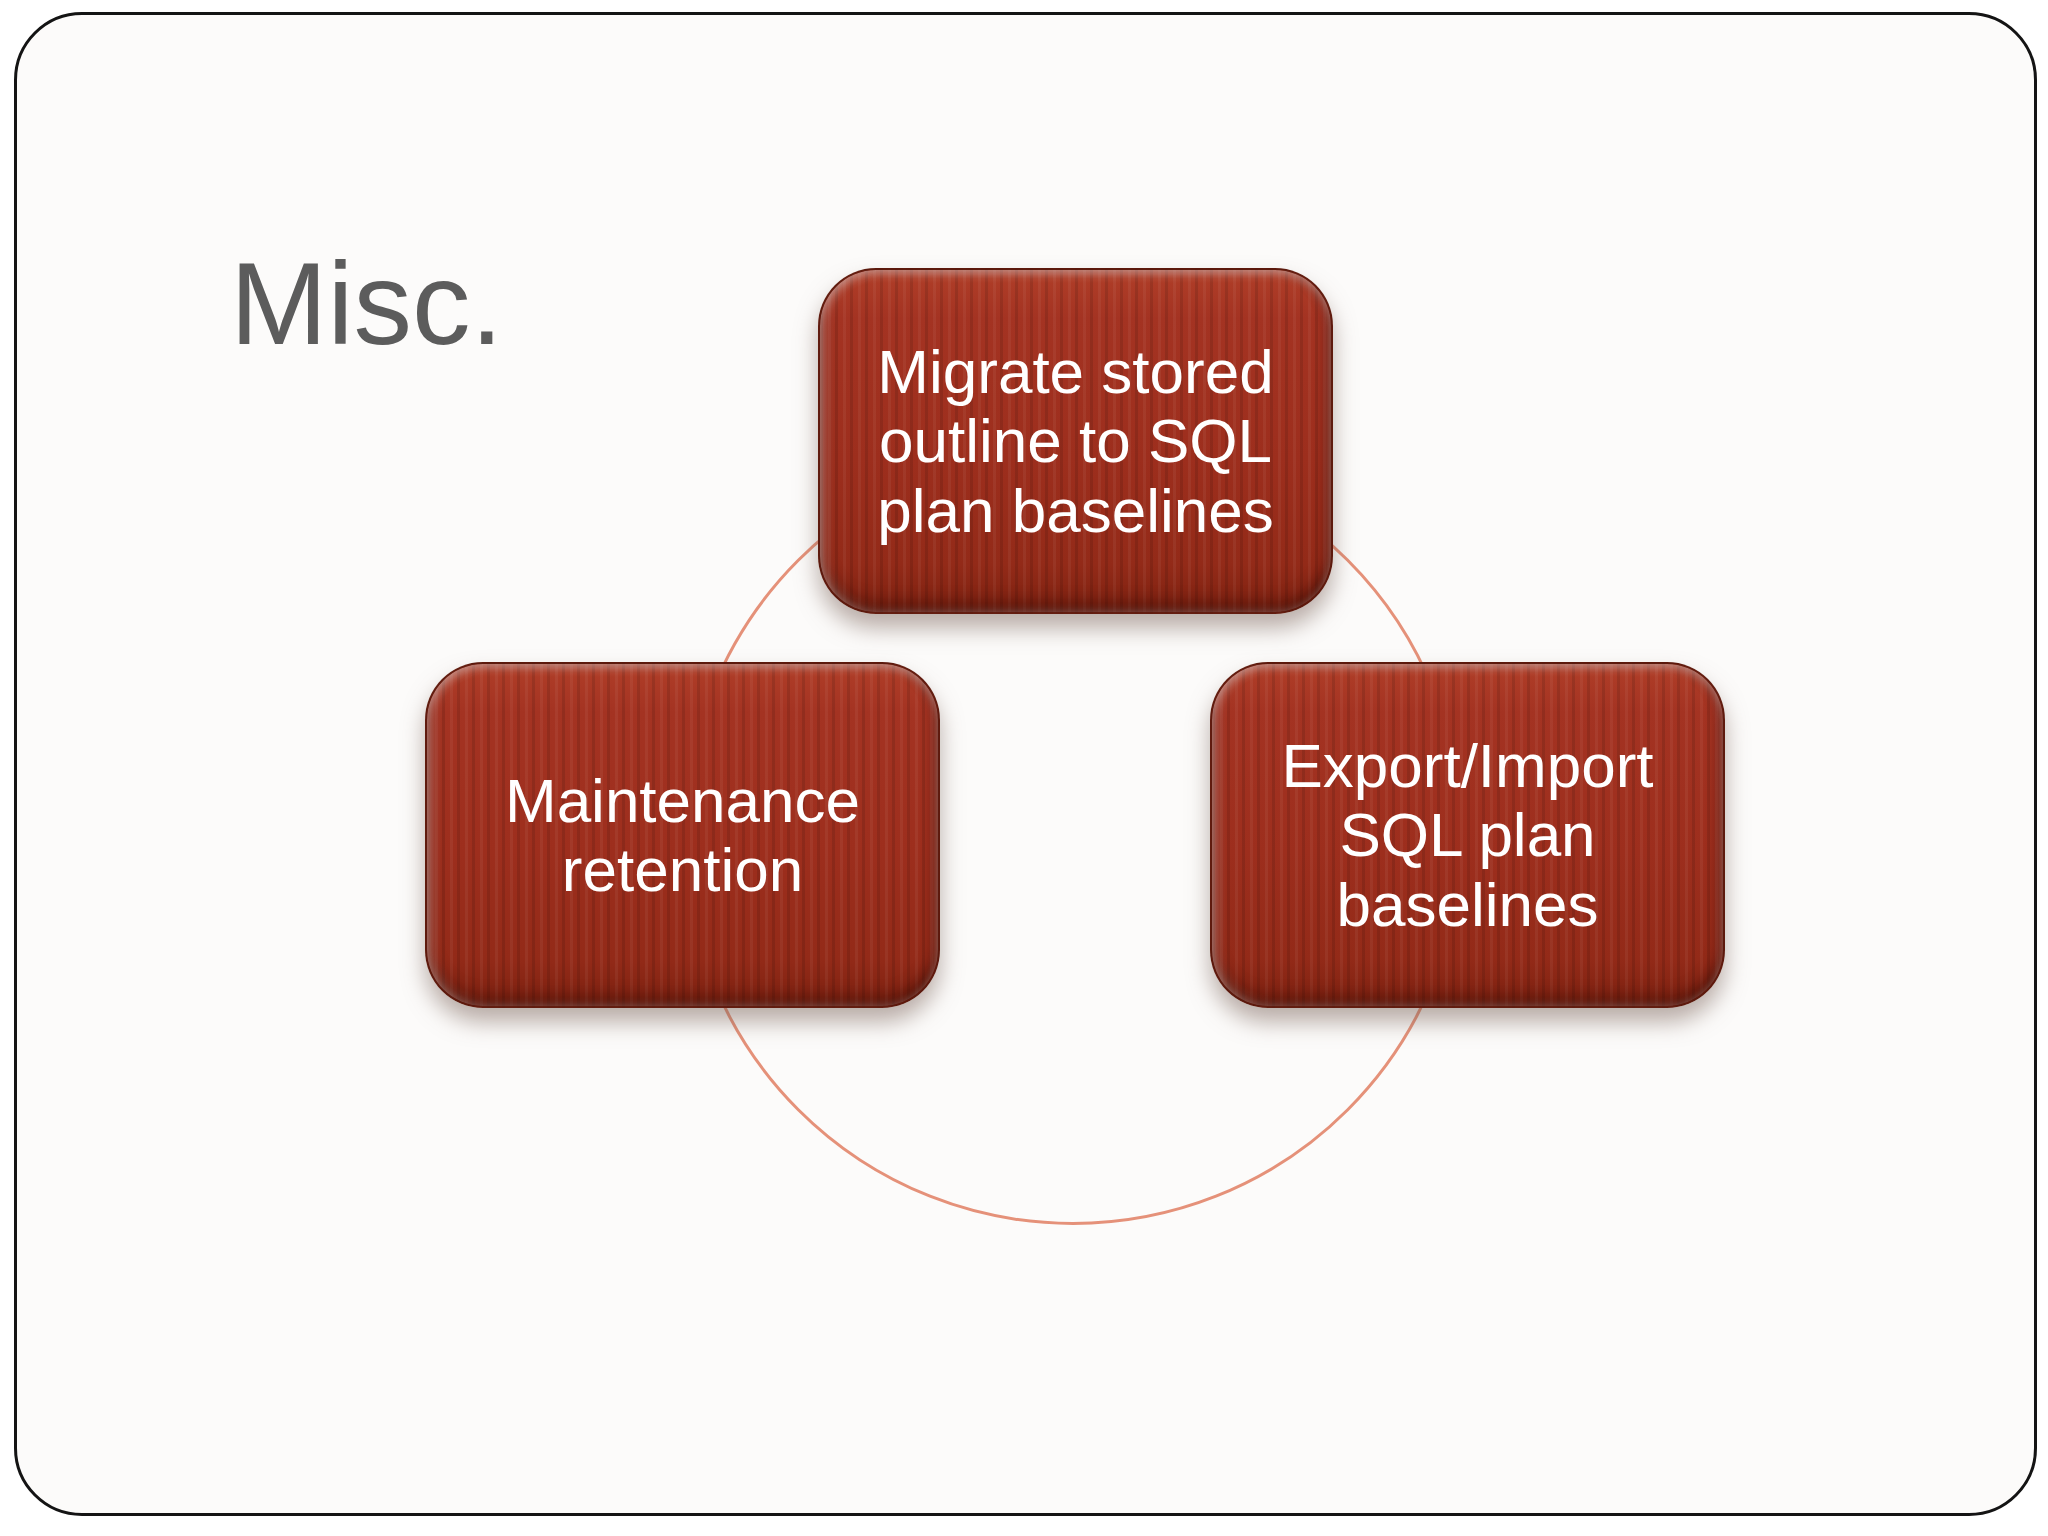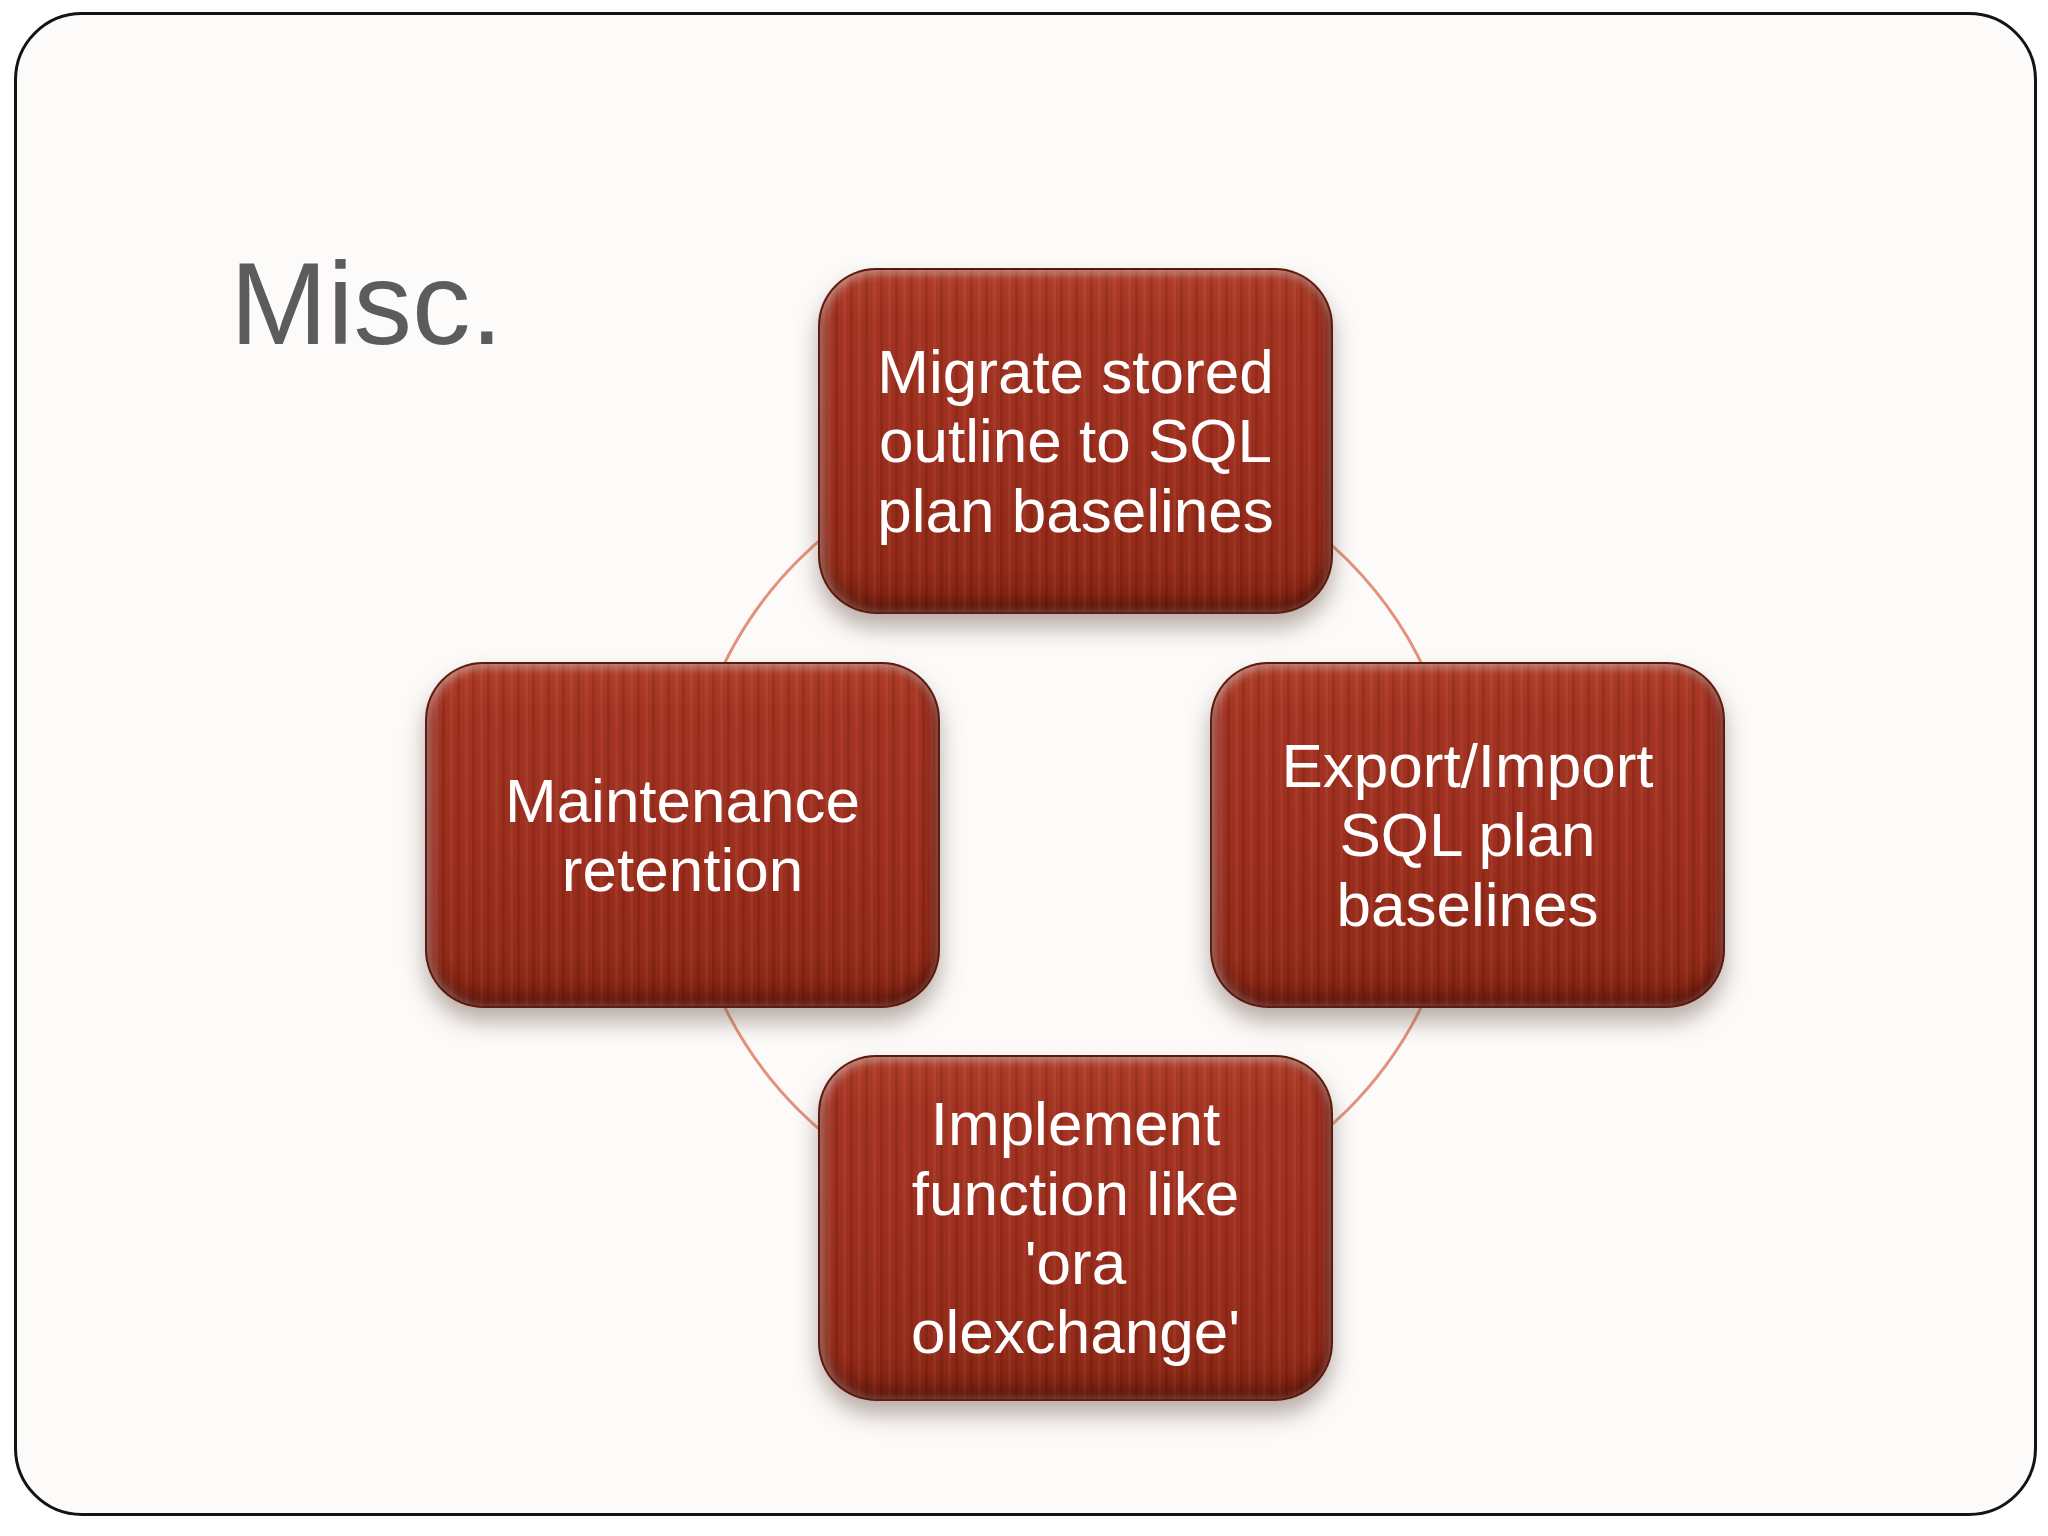--- a/index.html
+++ b/index.html
@@ -113,26 +113,20 @@
 SQL plan
 baselines</span>
     </div>
 
     <div class="node node-top">
       <span class="node-label">Migrate stored
 outline to SQL
 plan baselines</span>
     </div>
 
-    <div class="node node-bottom">
-      <span class="node-label">Implement
-function like
-'ora
-olexchange'</span>
-    </div>
 
     <div class="node node-left">
       <span class="node-label">Maintenance
 retention</span>
     </div>
 
   </div>
 </div>
 
 </body></html>

